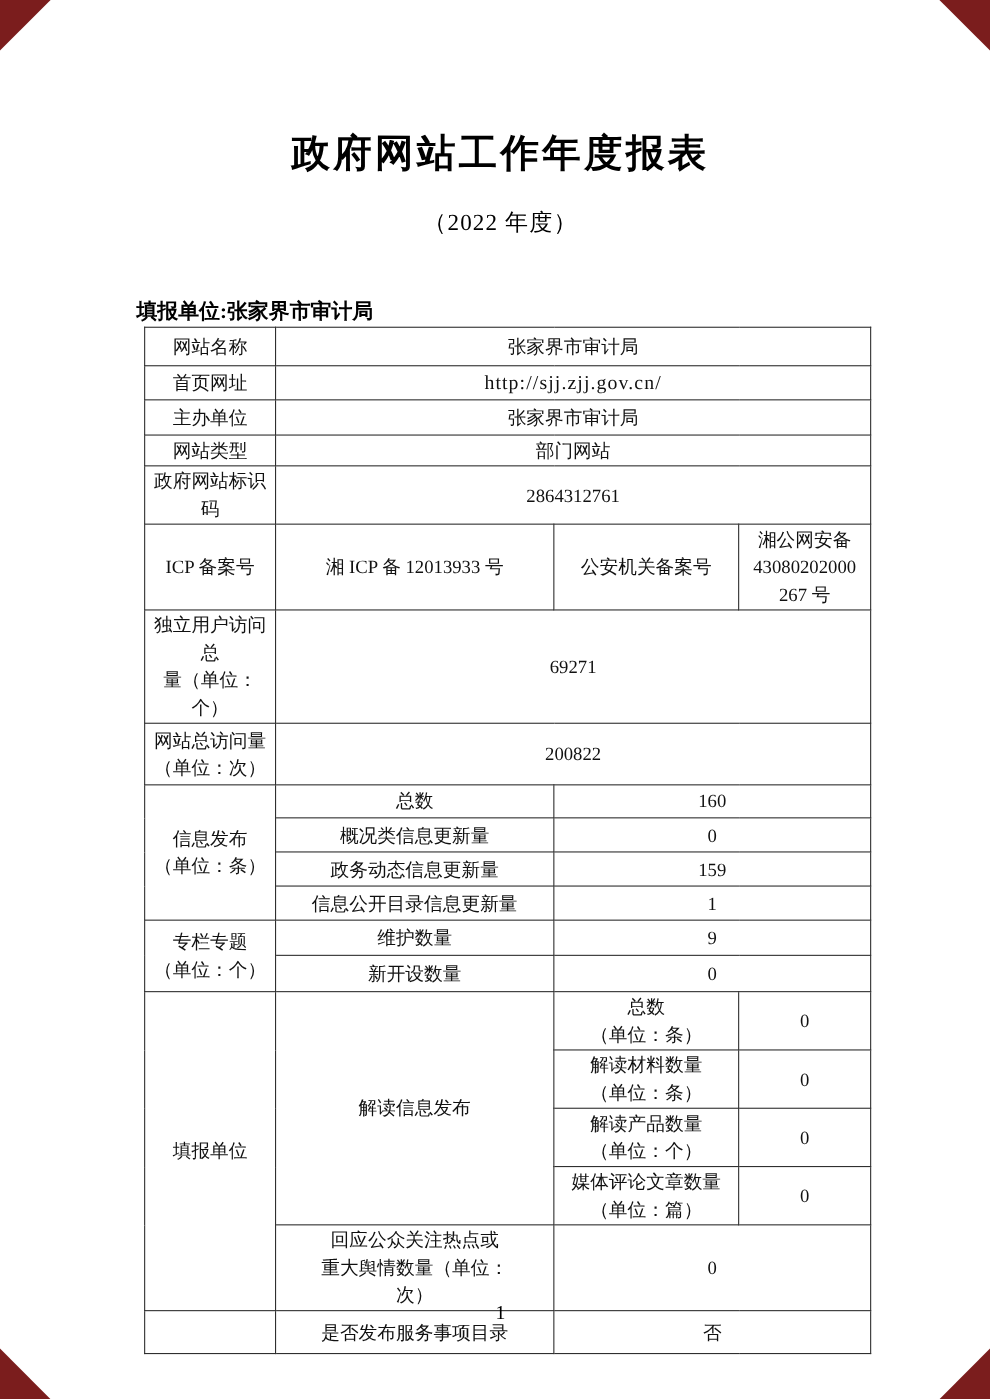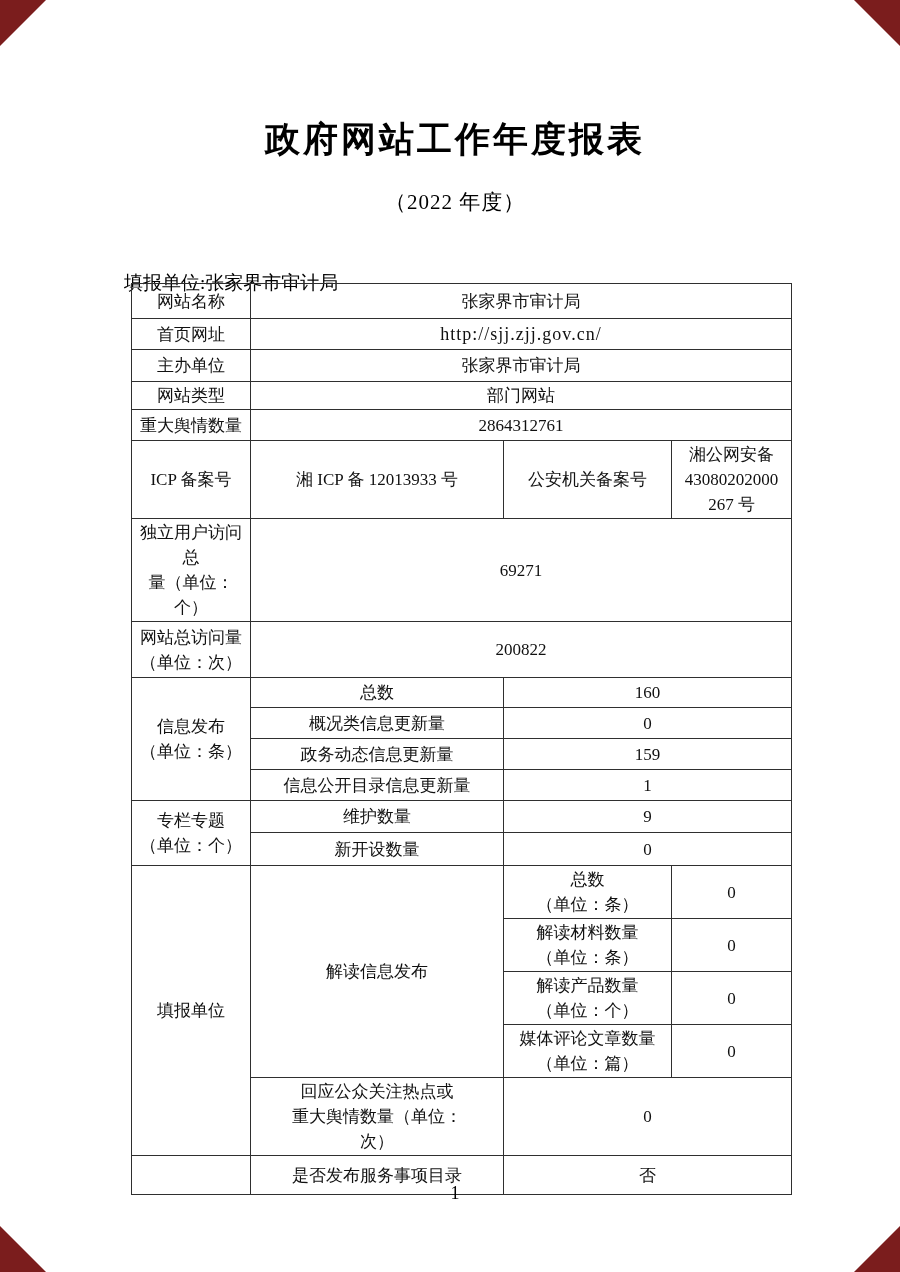--- a/index.html
+++ b/index.html
@@ -21,24 +21,24 @@
     position:absolute;top:116px;left:0;width:910px;
     text-align:center;font-size:35px;font-weight:bold;
     letter-spacing:3px;color:#000;
   }
   .doc-subtitle{
     position:absolute;top:188px;left:0;width:910px;
     text-align:center;font-size:21px;color:#000;letter-spacing:1px;
   }
   .unit-line{
     position:absolute;top:270px;left:124px;
-    font-size:19px;font-weight:normal;color:#000;
+    font-size:19px;font-weight:bold;color:#000;
   }
   table.report{
-    position:absolute;top:283px;left:131px;
+    position:absolute;top:297px;left:131px;
     width:660px;border-collapse:collapse;table-layout:fixed;
   }
   table.report td{
     border:1px solid #2f2f2f;
     text-align:center;vertical-align:middle;
     font-size:17px;line-height:25px;
     white-space:pre-line;
     padding:1px 2px;
     overflow:hidden;
   }
@@ -77,21 +77,21 @@
   </tr>
   <tr style="height:32px">
     <td>主办单位</td>
     <td colspan="3">张家界市审计局</td>
   </tr>
   <tr style="height:18px">
     <td>网站类型</td>
     <td colspan="3">部门网站</td>
   </tr>
   <tr style="height:31px">
-    <td>重大舆情数量</td>
+    <td>政府网站标识码</td>
     <td colspan="3">2864312761</td>
   </tr>
   <tr style="height:78px">
     <td>ICP 备案号</td>
     <td>湘 ICP 备 12013933 号</td>
     <td>公安机关备案号</td>
     <td>湘公网安备
 43080202000
 267 号</td>
   </tr>

